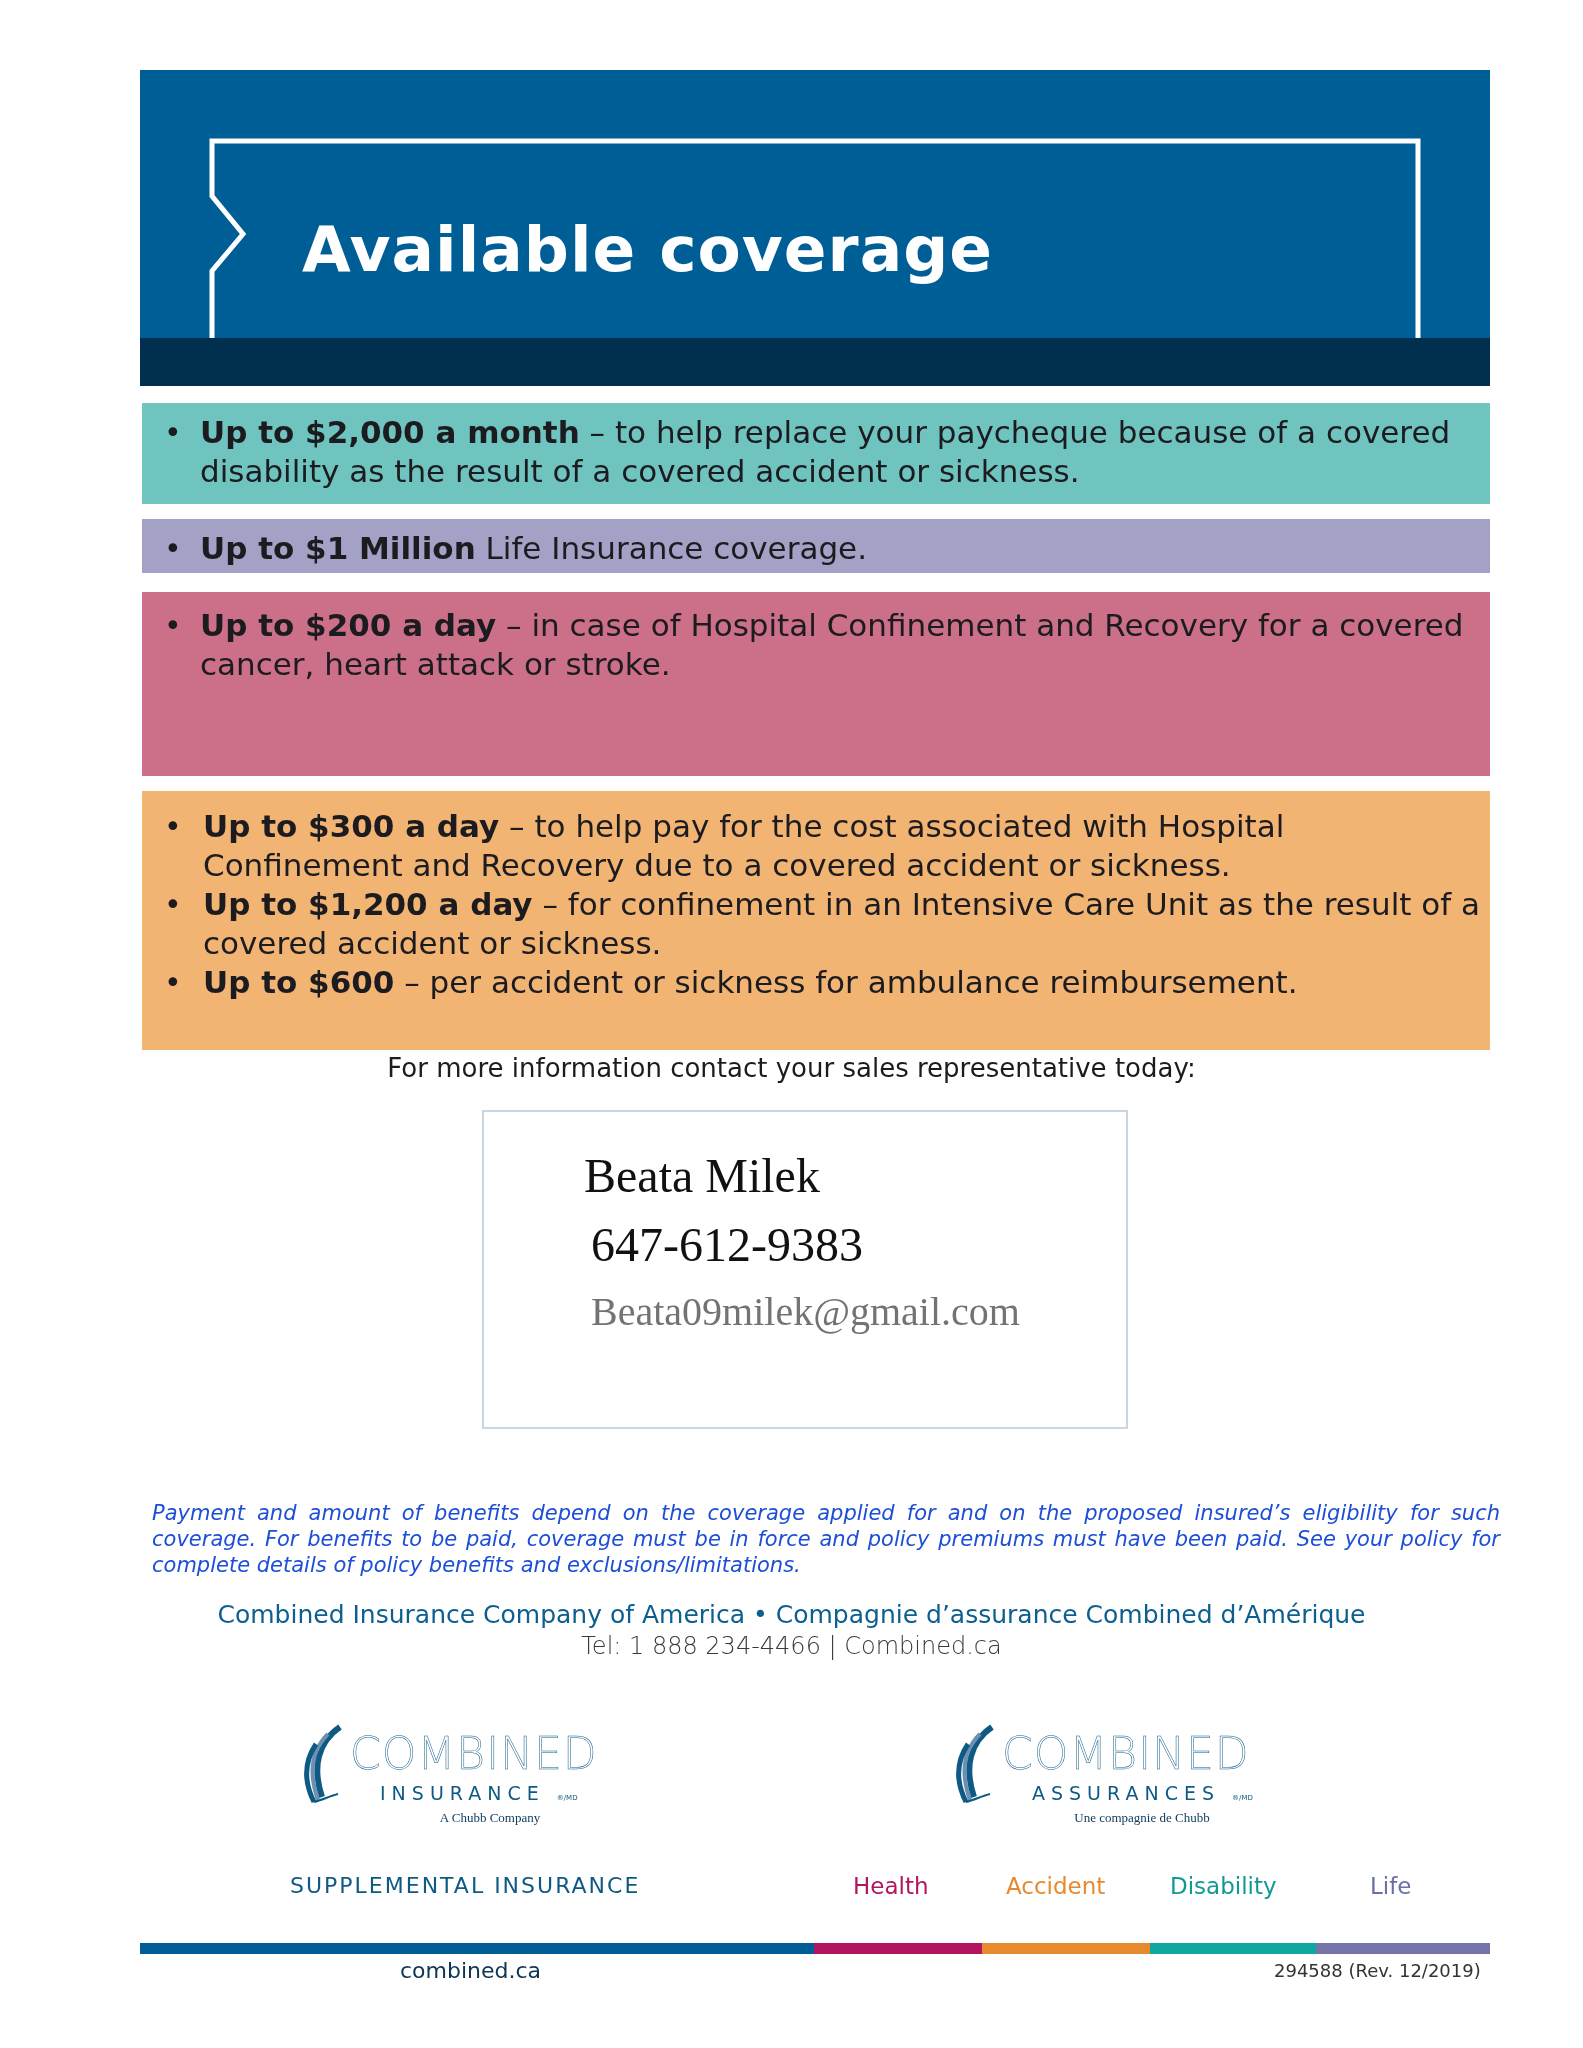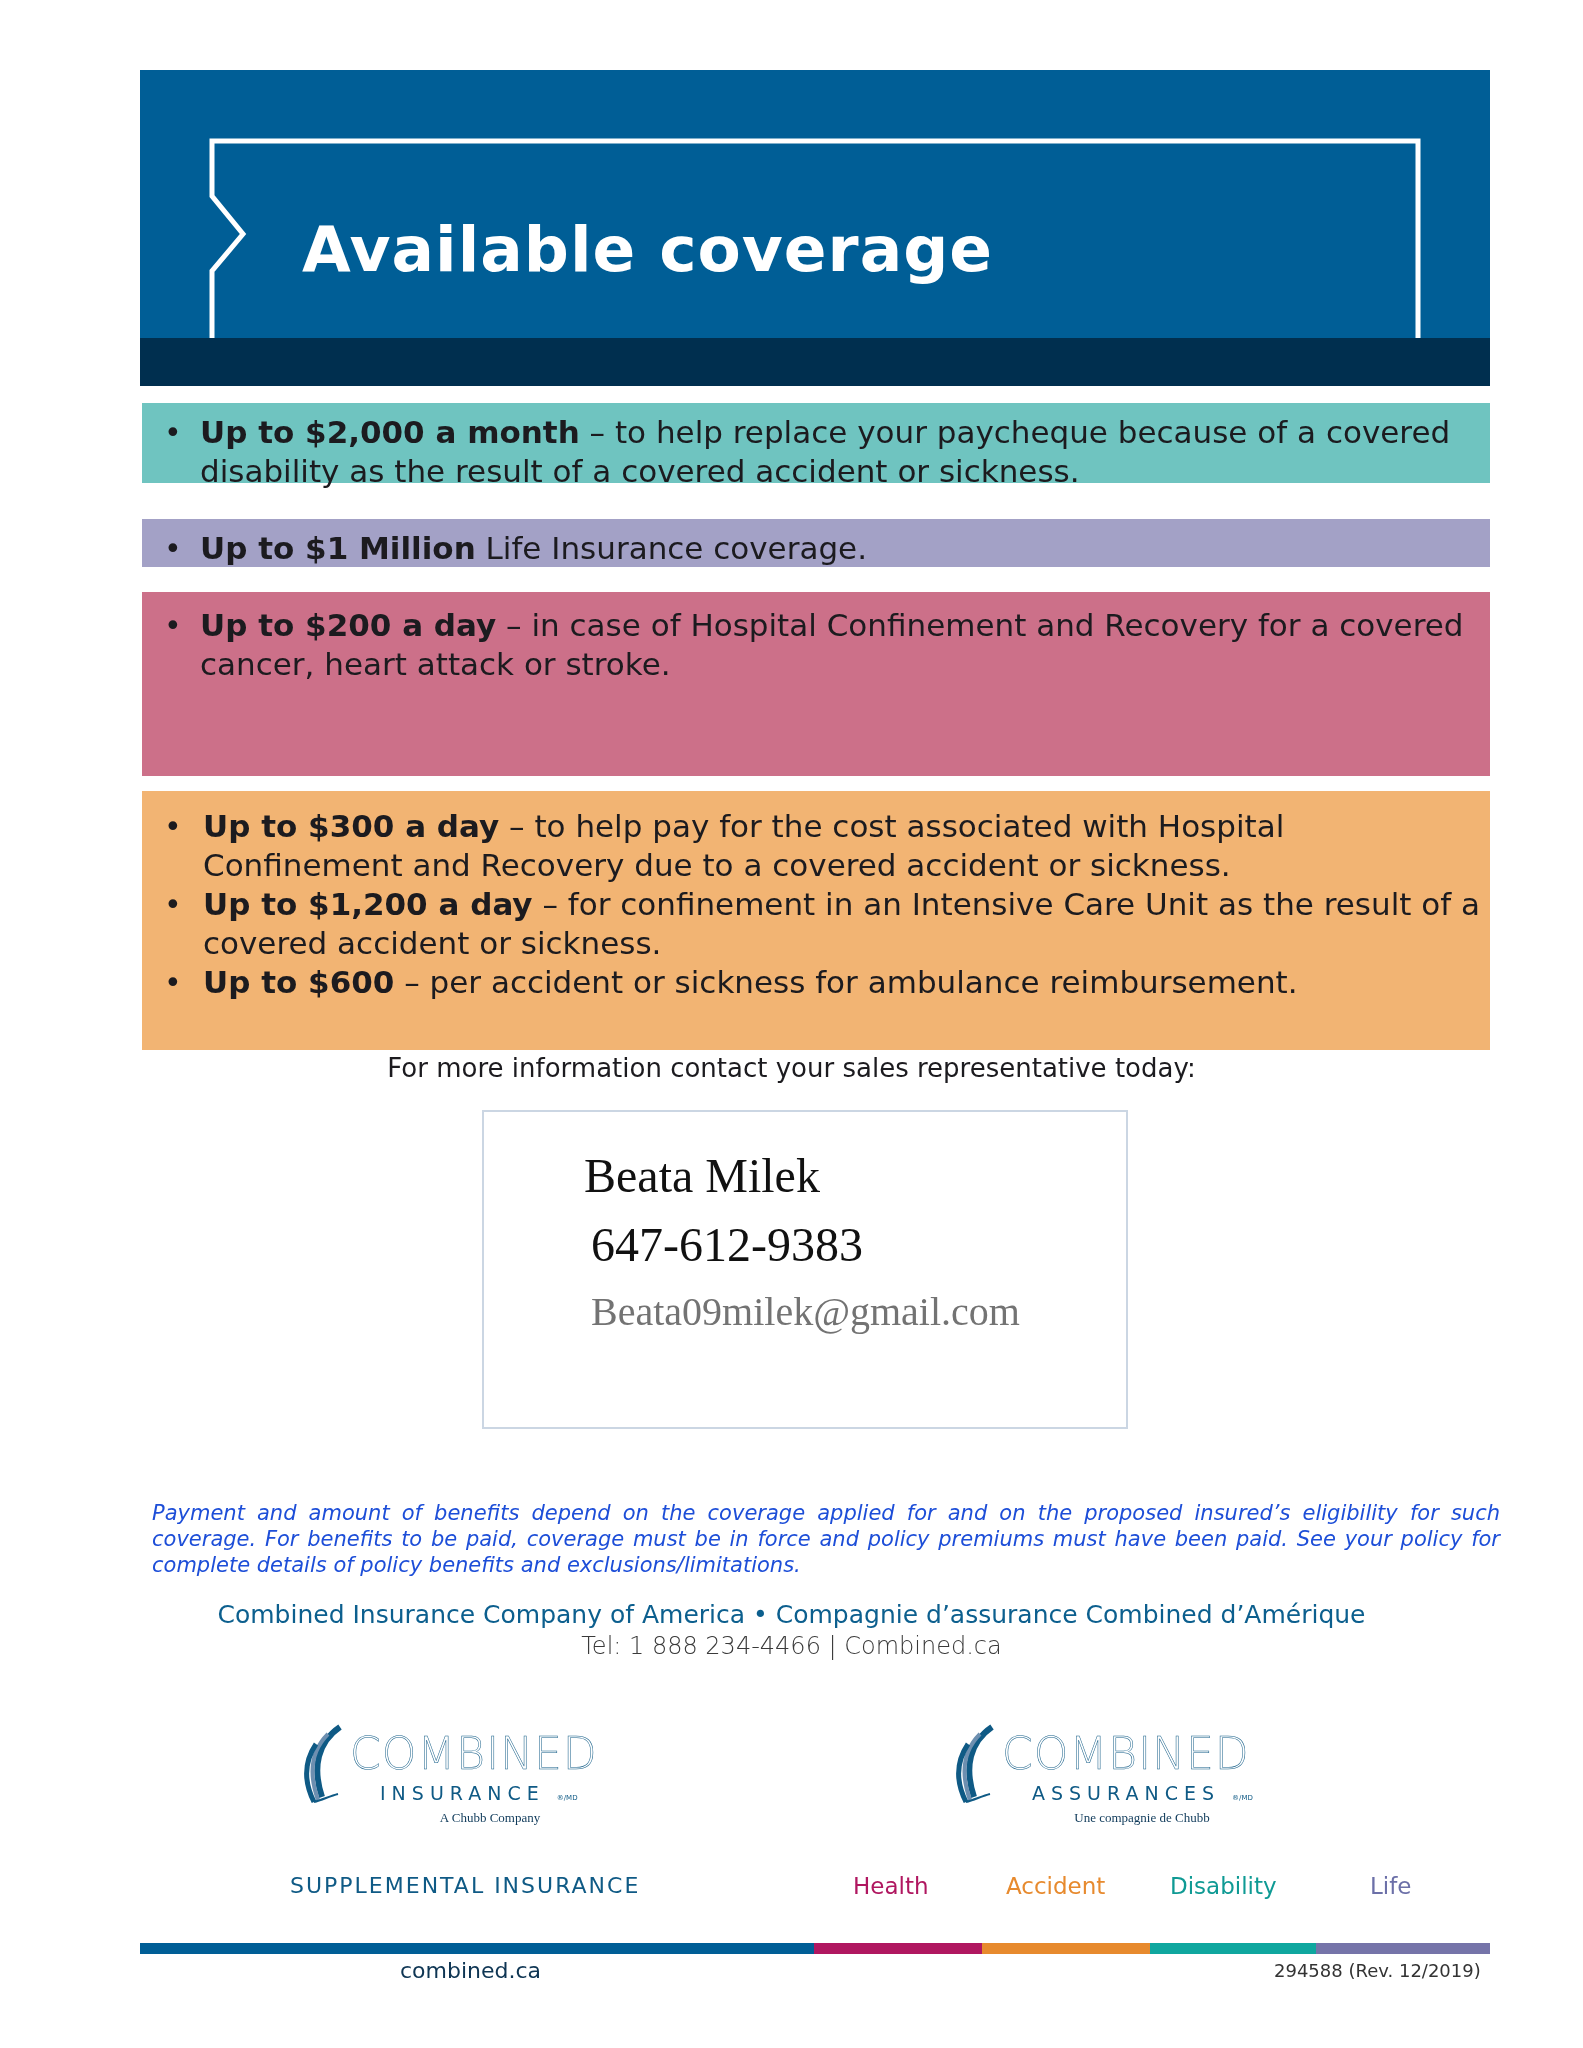--- a/index.html
+++ b/index.html
@@ -10,22 +10,22 @@
     .header-band { position: absolute; left: 0; bottom: 0; width: 100%; height: 48px; background: #002f4f; }
     .header-frame { position: absolute; left: 0; top: 0; width: 100%; height: 100%; }
     .header-title { position: absolute; left: 162px; top: 143px; font-size: 63px; font-weight: bold; color: #ffffff; letter-spacing: 1px; }
 
     .box { position: absolute; left: 142px; width: 1348px; }
     .box ul { list-style: none; }
     .box li { position: relative; padding-left: 58px; font-size: 31px; line-height: 39px; color: #1c1b1f; }
     .box li::before { content: "\2022"; position: absolute; left: 22px; top: 0; font-size: 30px; }
     .box b { font-weight: bold; }
 
-    .box-teal   { top: 403px; height: 80px; background: #6fc4c0; padding: 10px 16px 0 0; }
-    .box-purple { top: 519px; height: 48px;  background: #a3a1c6; padding: 10px 0 0 0; }
+    .box-teal   { top: 403px; height: 101px; background: #6fc4c0; padding: 10px 16px 0 0; }
+    .box-purple { top: 519px; height: 54px;  background: #a3a1c6; padding: 10px 0 0 0; }
     .box-pink   { top: 592px; height: 184px; background: #cc7089; padding: 14px 0 0 0; }
     .box-orange { top: 791px; height: 259px; background: #f2b473; padding: 16px 0 0 0; }
     .box-orange li { padding-left: 61px; }
 
     .contact-label { position: absolute; left: 0; width: 1583px; top: 1053px; text-align: center; font-size: 26px; color: #1c1b1f; }
     .contact-box { position: absolute; left: 482px; top: 1110px; width: 646px; height: 319px; border: 2px solid #cbd6e3; }
     .contact-name  { position: absolute; left: 100px; top: 36px; font-family: "Liberation Serif", "DejaVu Serif", serif; font-size: 48px; color: #111; }
     .contact-phone { position: absolute; left: 107px; top: 105px; font-family: "Liberation Serif", "DejaVu Serif", serif; font-size: 48px; color: #111; }
     .contact-email { position: absolute; left: 107px; top: 176px; font-family: "Liberation Serif", "DejaVu Serif", serif; font-size: 40px; color: #737373; }
 

